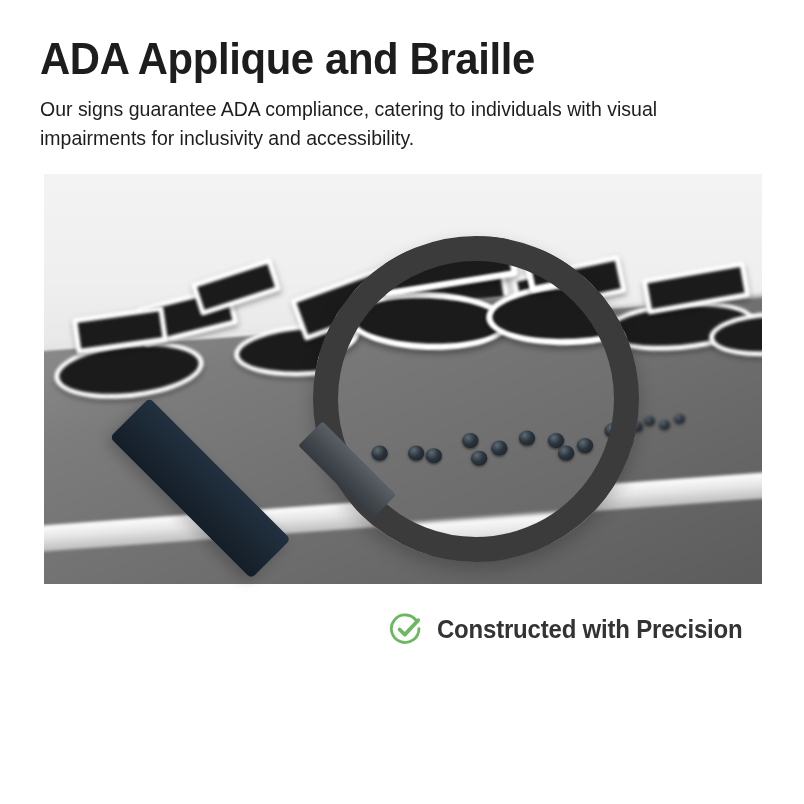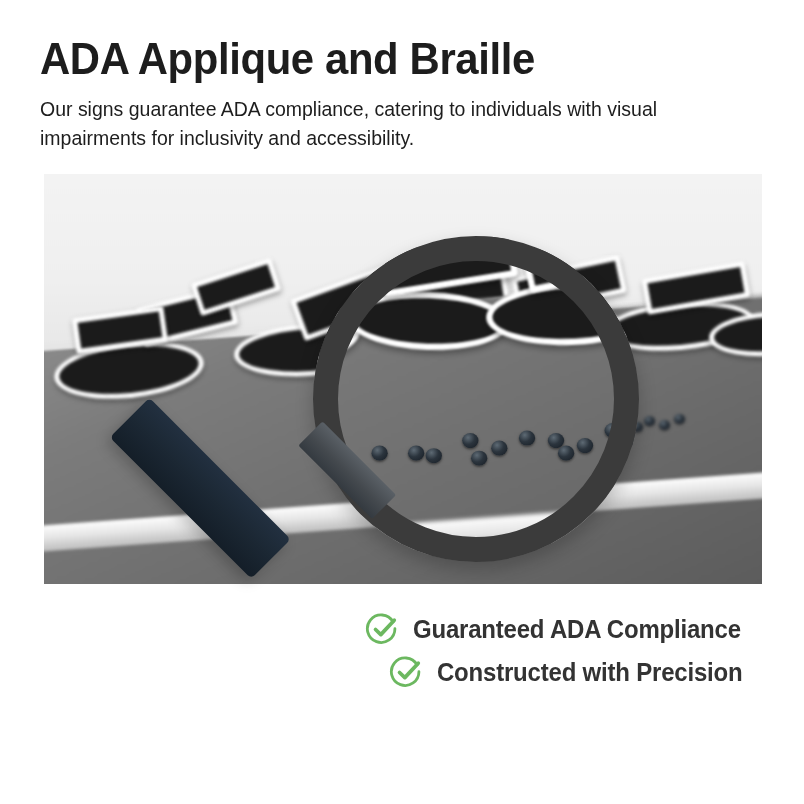--- a/index.html
+++ b/index.html
@@ -326,27 +326,20 @@
     </div>
   </div>
 
   <div class="handle-layer">
     <div class="lens-neck"></div>
     <div class="lens-grip"></div>
   </div>
 
   <div class="features">
 
-    <div class="feature-row">
-      <svg class="check-icon" viewBox="0 0 40 40">
-        <path d="M33 11.5 A16.2 16.2 0 1 0 35.2 19.6" fill="none" stroke="#6cb860" stroke-width="3.3" stroke-linecap="round"></path>
-        <path d="M12.4 20.6 L18.6 26.6 L34.4 9.6" fill="none" stroke="#6cb860" stroke-width="4.4" stroke-linecap="round" stroke-linejoin="round"></path>
-      </svg>
-      <span class="feature-label">Guaranteed ADA Compliance</span>
-    </div>
 
 
     <div class="feature-row">
       <svg class="check-icon" viewBox="0 0 40 40">
         <path d="M33 11.5 A16.2 16.2 0 1 0 35.2 19.6" fill="none" stroke="#6cb860" stroke-width="3.3" stroke-linecap="round"></path>
         <path d="M12.4 20.6 L18.6 26.6 L34.4 9.6" fill="none" stroke="#6cb860" stroke-width="4.4" stroke-linecap="round" stroke-linejoin="round"></path>
       </svg>
       <span class="feature-label">Constructed with Precision</span>
     </div>
 

